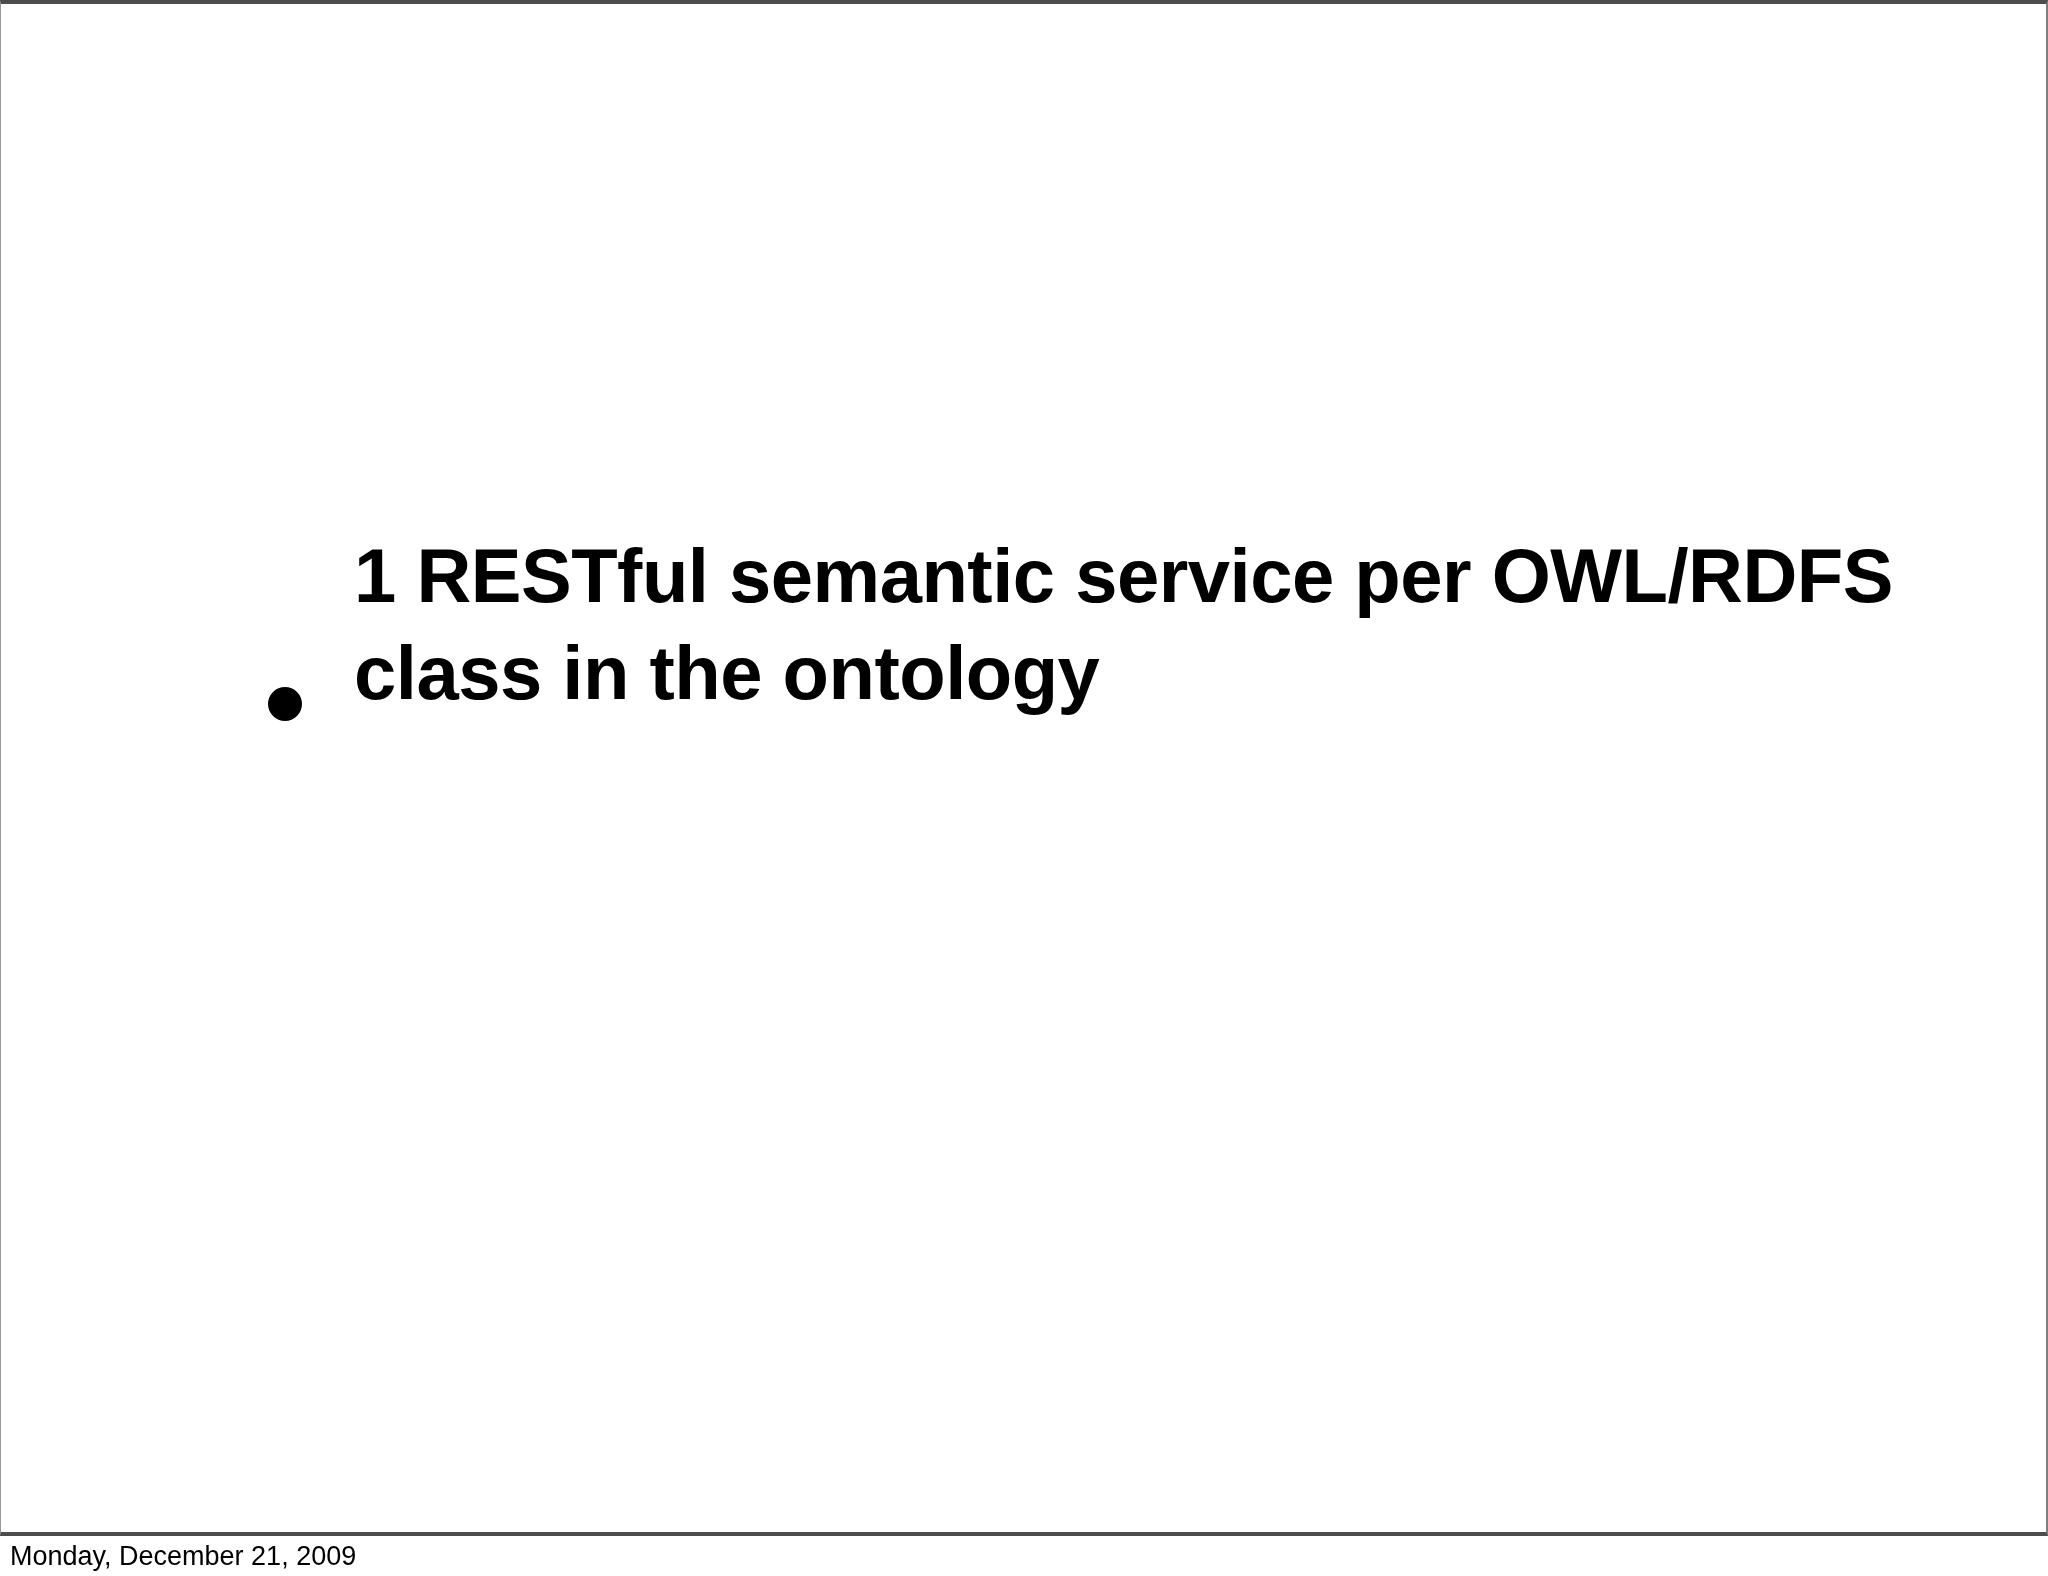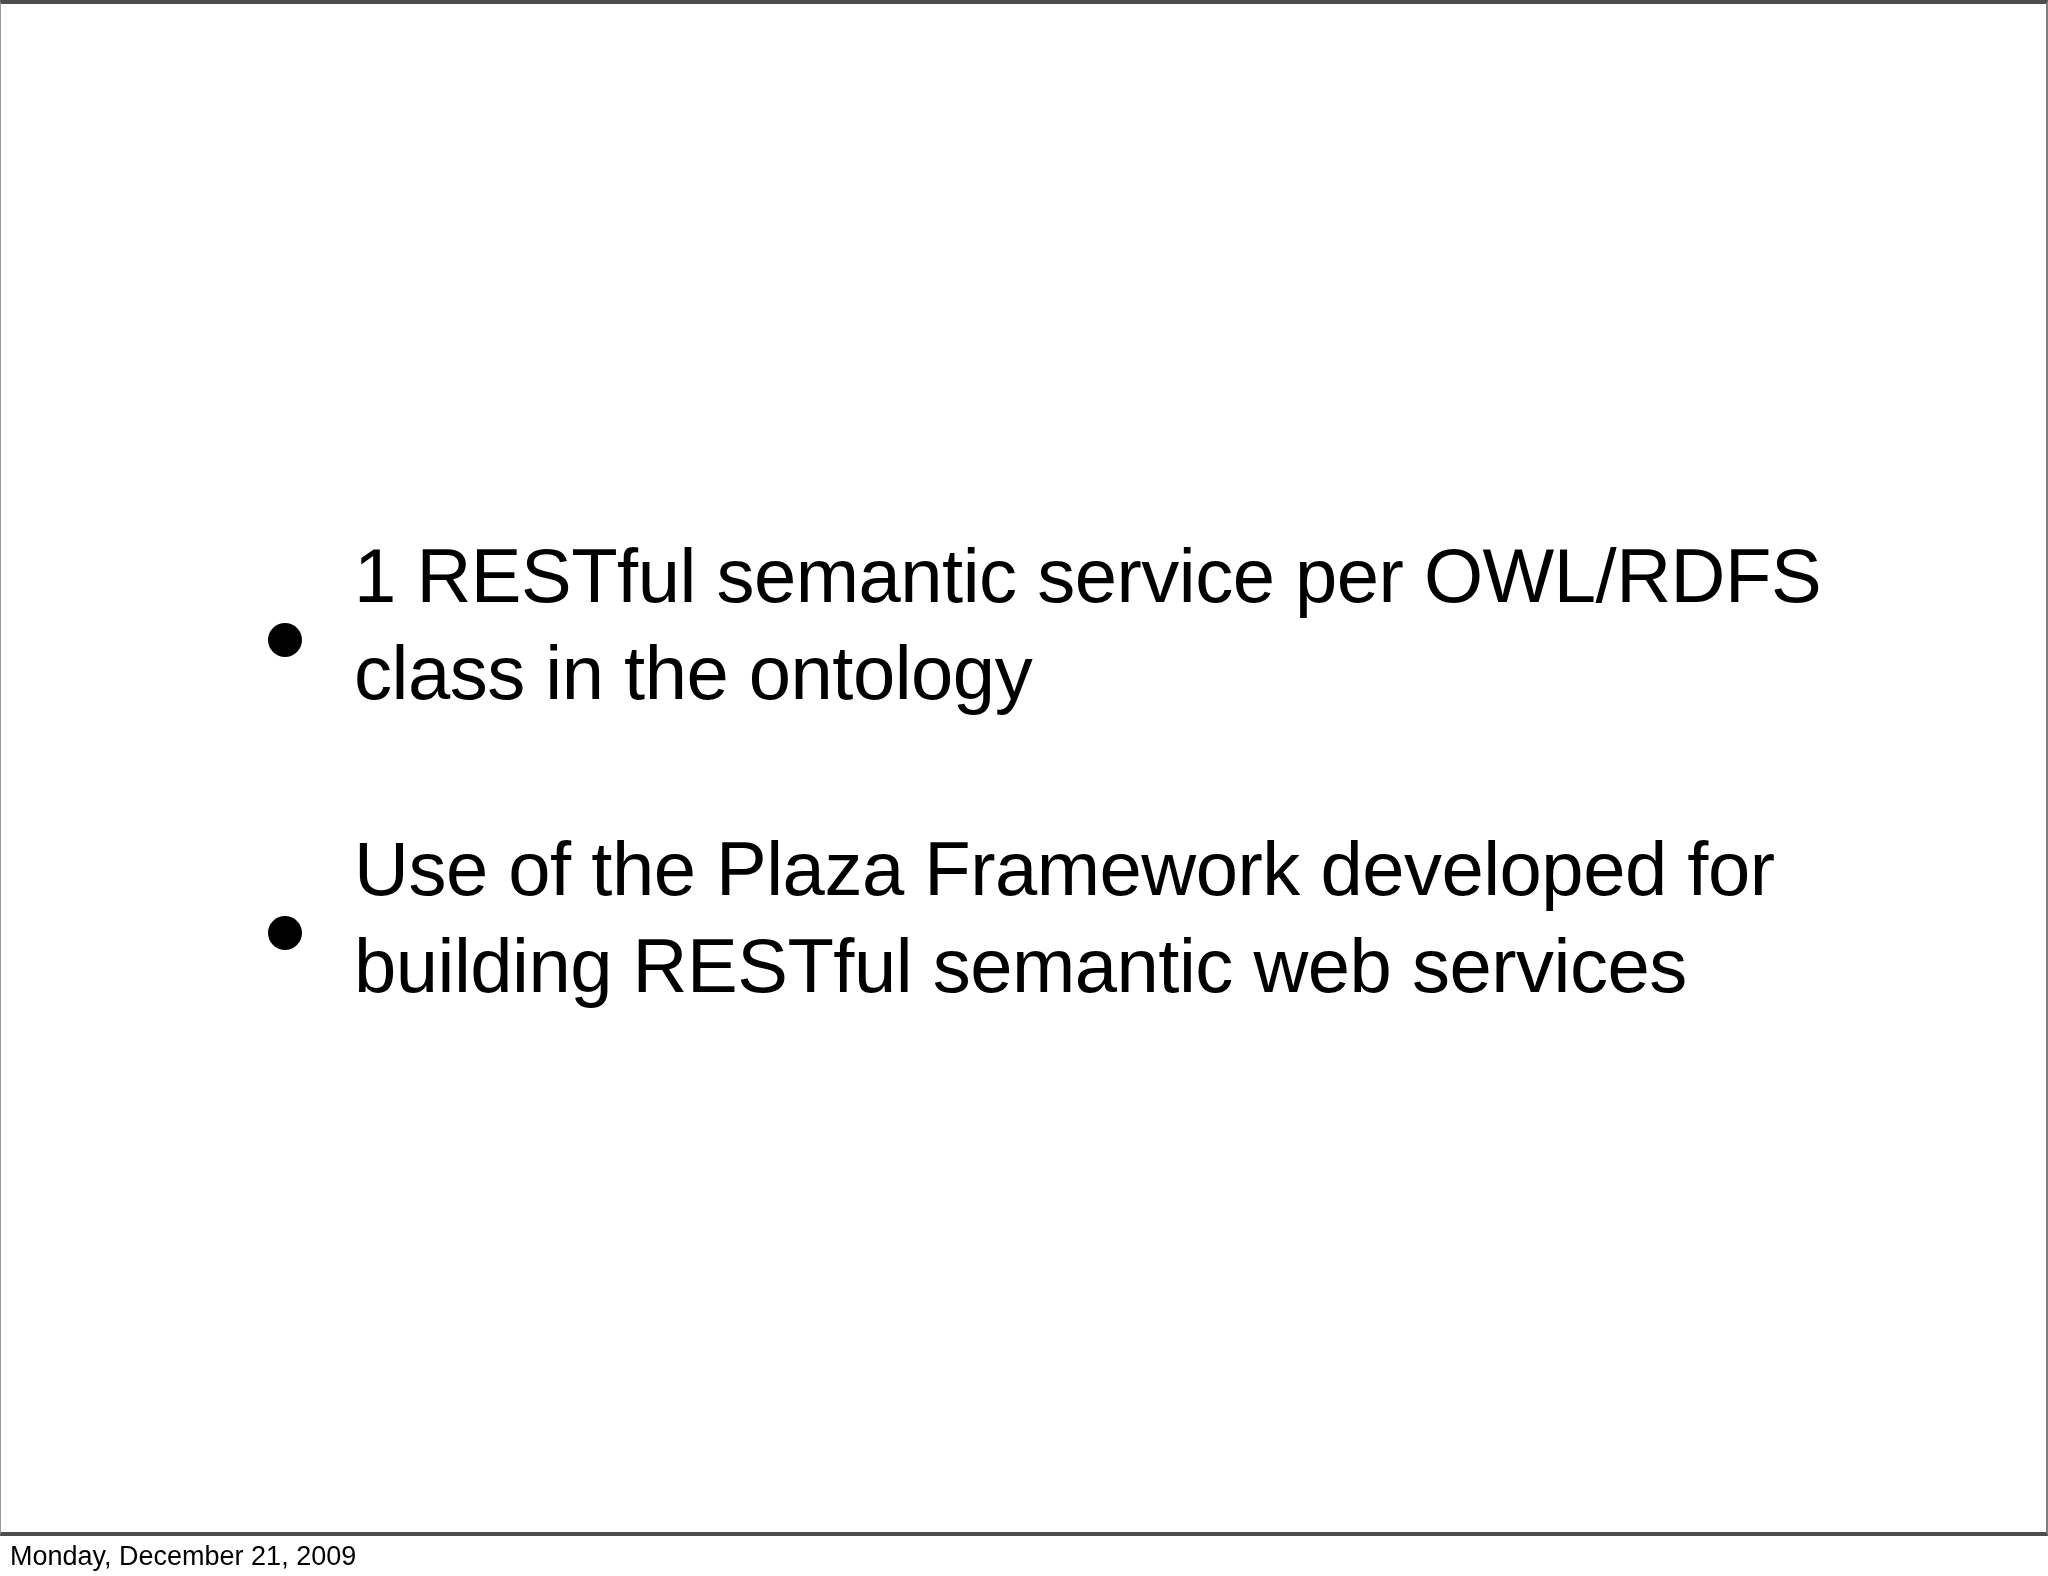--- a/index.html
+++ b/index.html
@@ -36,21 +36,22 @@
 
   .bullet-list {
     position: absolute;
     left: 267px;
     top: 523px;
     right: 60px;
   }
 
   .bullet-item {
     display: flex;
-    align-items: center;
+    align-items: flex-end;
+    font-weight: bold;
   }
 
   .bullet-item + .bullet-item {
     margin-top: 99px;
   }
 
   .bullet-dot {
     flex: 0 0 auto;
     width: 34px;
     height: 34px;
@@ -96,25 +97,20 @@
   <div class="slide">
 
     <div class="bullet-list">
 
       <div class="bullet-item">
         <span class="bullet-dot"></span>
         <span class="bullet-text">1 RESTful semantic service per OWL/RDFS
 class in the ontology</span>
       </div>
 
-      <div class="bullet-item">
-        <span class="bullet-dot"></span>
-        <span class="bullet-text">Use of the Plaza Framework developed for
-building RESTful semantic web services</span>
-      </div>
 
     </div>
 
   </div>
 
   <div class="footer">
     <span class="footer-date">Monday, December 21, 2009</span>
   </div>
 
 </div>

